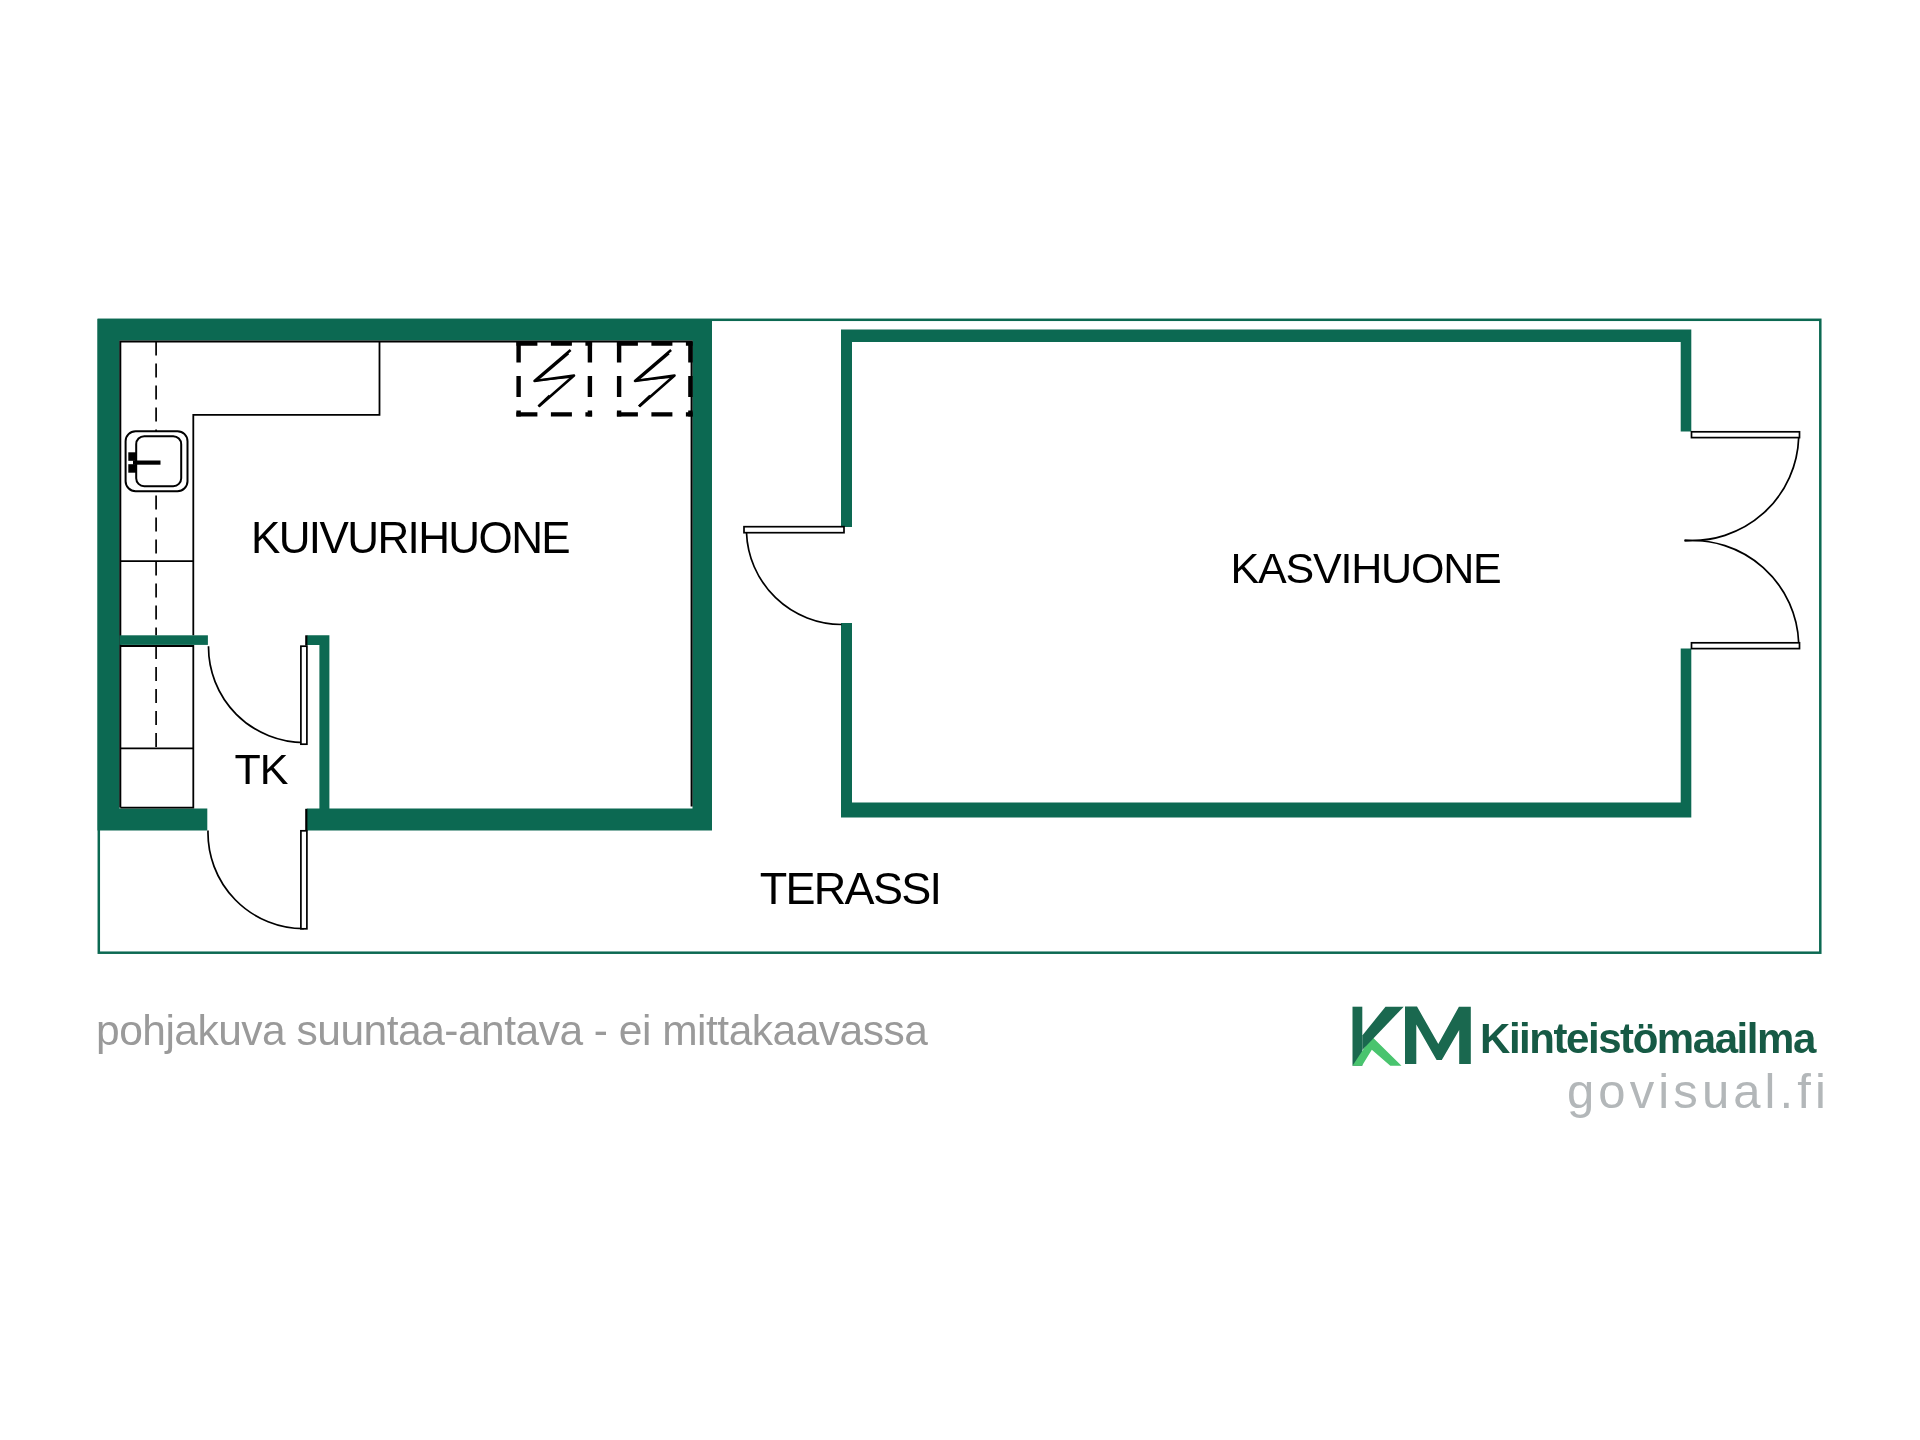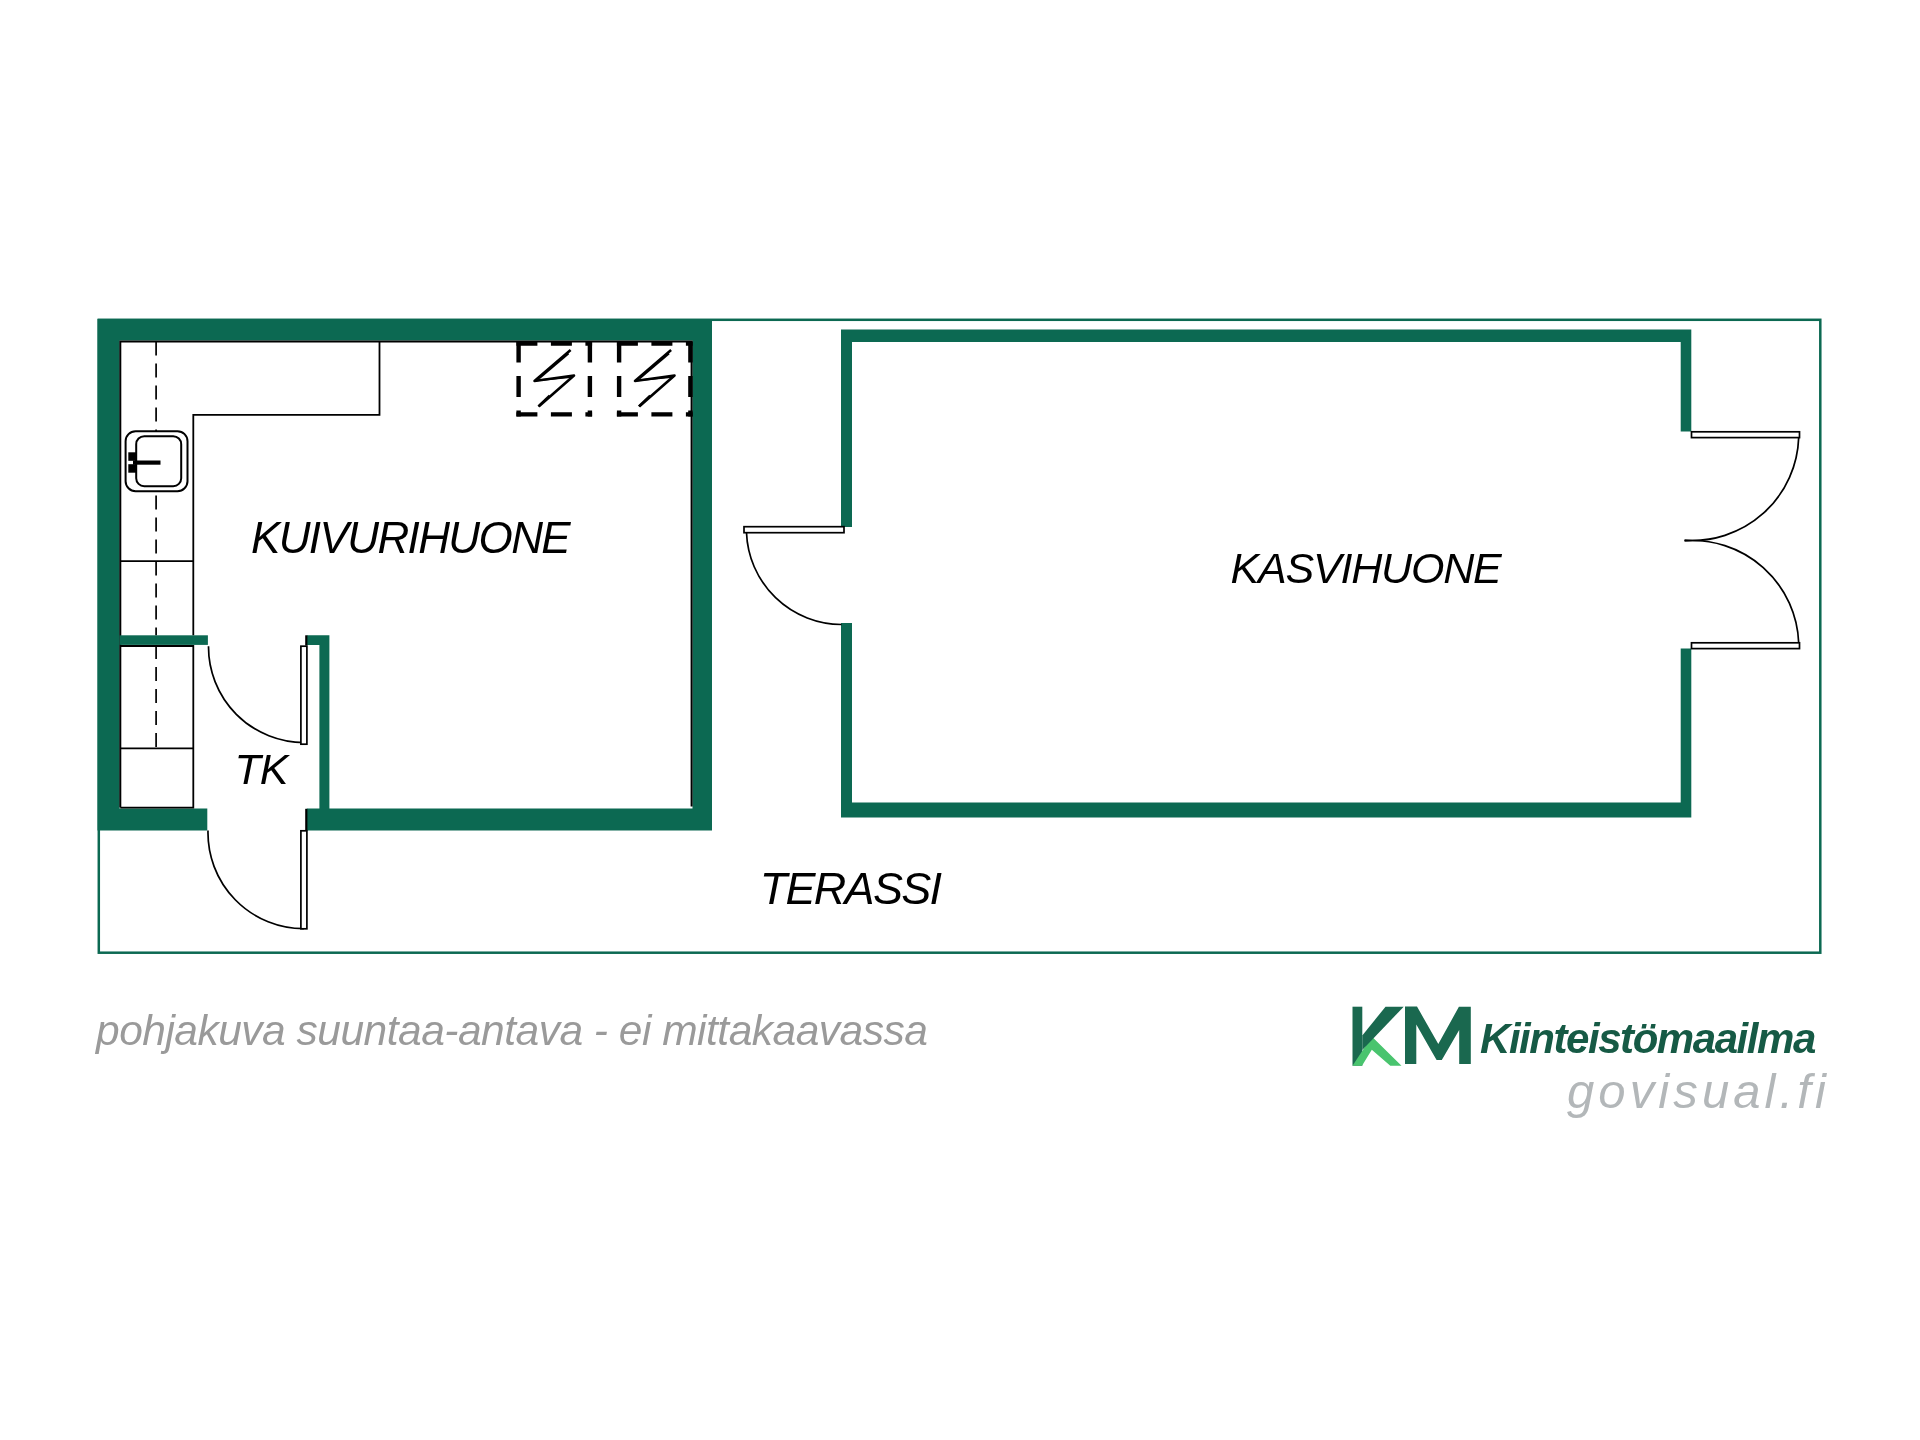--- a/index.html
+++ b/index.html
@@ -1,17 +1,17 @@
 <!DOCTYPE html>
 <html><head>
 <meta charset="utf-8">
 <style>
   html,body{margin:0;padding:0;background:#ffffff;}
   .page{position:relative;transform:translateZ(0);width:1856px;height:1440px;background:#ffffff;overflow:hidden;
-        font-family:"Liberation Sans", sans-serif;font-style:italic;}
+        font-family:"Liberation Sans", sans-serif;}
   svg{position:absolute;left:0;top:0;will-change:transform;}
 </style>
 </head>
 <body>
 <div class="page">
 <svg width="1920" height="1440" viewBox="0 0 1920 1440">
 
   <rect x="98.8" y="319.8" width="1721.5" height="632.9" fill="none" stroke="#0c6952" stroke-width="2.5"></rect>
 
   <path fill="#0c6952" fill-rule="evenodd" d="M97.5,319 H712 V830.5 H306.8 V808.5 H692.5 V340.5 H119.5 V808.5 H207.3 V830.5 H97.5 Z"></path>

